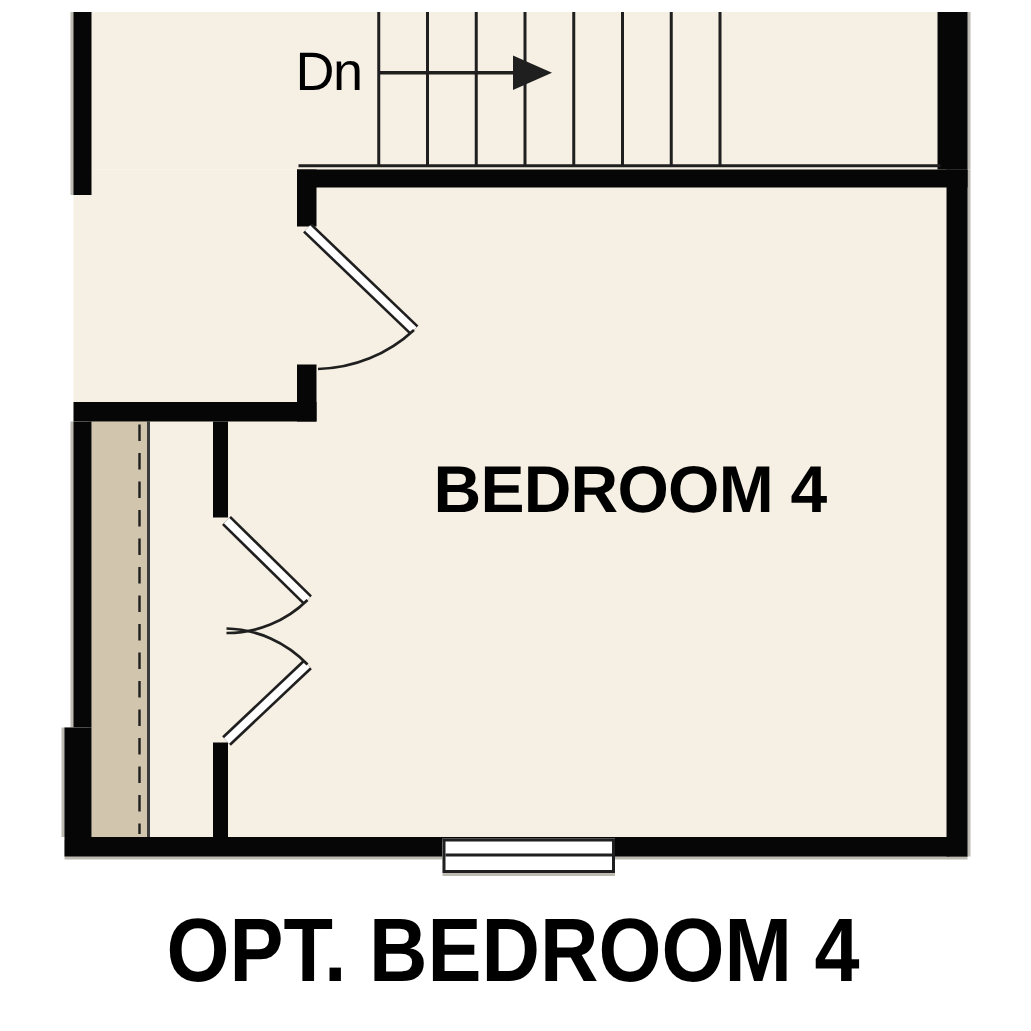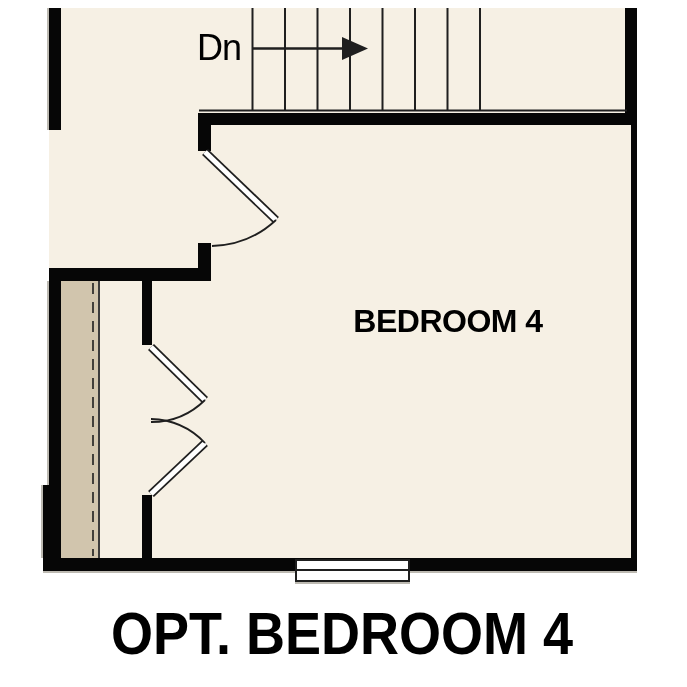--- a/index.html
+++ b/index.html
@@ -1,38 +1,38 @@
 <!DOCTYPE html>
 <html style="--background: #ffffff; --floor: #f6f0e4; --closet-floor: #d1c5ad; --wall: #060606; --line: #1f1f1f; --symbol-fill: #ffffff; --text: #000000; --outer-edge: #bdbab2;"><head>
 <meta charset="utf-8">
 <style>
   :root{
     --background:#fff; --floor:#f6f0e4; --closet-floor:#d1c5ad;
     --wall:#060606; --line:#1f1f1f; --symbol-fill:#fff; --text:#000; --outer-edge:#bdbab2;
   }
   html,body{margin:0;padding:0;background:var(--background);}
-  .canvas{position:relative;width:637px;height:687px;background:var(--background);
+  .canvas{position:relative;width:687px;height:687px;background:var(--background);
           font-family:"Liberation Sans", sans-serif;color:var(--text);overflow:hidden;}
   .fl{position:absolute;background:var(--floor);}
   .w{position:absolute;background:var(--wall);}
   .edge-l{box-shadow:-2px 0 0 var(--outer-edge);}
   .edge-r{box-shadow:2px 0 0 var(--outer-edge);}
   .edge-b{box-shadow:0 2px 0 var(--outer-edge);}
   .closet{position:absolute;background:var(--closet-floor);border-right:2px solid #3c3c3c;box-sizing:border-box;}
   svg.lines{position:absolute;left:0;top:0;pointer-events:none;}
   svg .ln{stroke:var(--line);fill:none;}
   svg .leaf-under{stroke:var(--line);stroke-width:8.5;stroke-linecap:butt;}
   svg .leaf-over{stroke:var(--symbol-fill);stroke-width:5;stroke-linecap:butt;}
   svg .arc{stroke:var(--line);stroke-width:1.8;fill:none;}
   .window{position:absolute;left:295px;top:559px;width:115px;height:23px;box-sizing:border-box;
           background:var(--symbol-fill);border:2px solid var(--line);box-shadow:0 2px 0 var(--outer-edge);}
   .window .divider{position:absolute;left:0;right:0;top:8px;height:2px;background:var(--line);}
   .lbl{position:absolute;white-space:nowrap;line-height:1;}
   .lbl-dn{left:197px;top:30px;font-size:36px;letter-spacing:-1px;}
-  .lbl-room{left:448px;top:305px;font-size:32px;font-weight:bold;transform:translateX(-50%);letter-spacing:-0.5px;}
+  .lbl-room{left:420px;top:305px;font-size:44px;font-weight:bold;transform:translateX(-50%);letter-spacing:-0.5px;}
   .lbl-caption{left:342px;top:604px;font-size:60px;font-weight:bold;transform:translateX(-50%) scaleX(0.9);}
 </style>
 </head>
 <body>
 
 <div class="canvas">
 
   <div class="fl" style="left:49px;top:8px;width:576px;height:105px;"></div>
   <div class="fl" style="left:49px;top:113px;width:582px;height:445px;"></div>
   <div class="closet" style="left:61px;top:281px;width:39px;height:277px;"></div>

